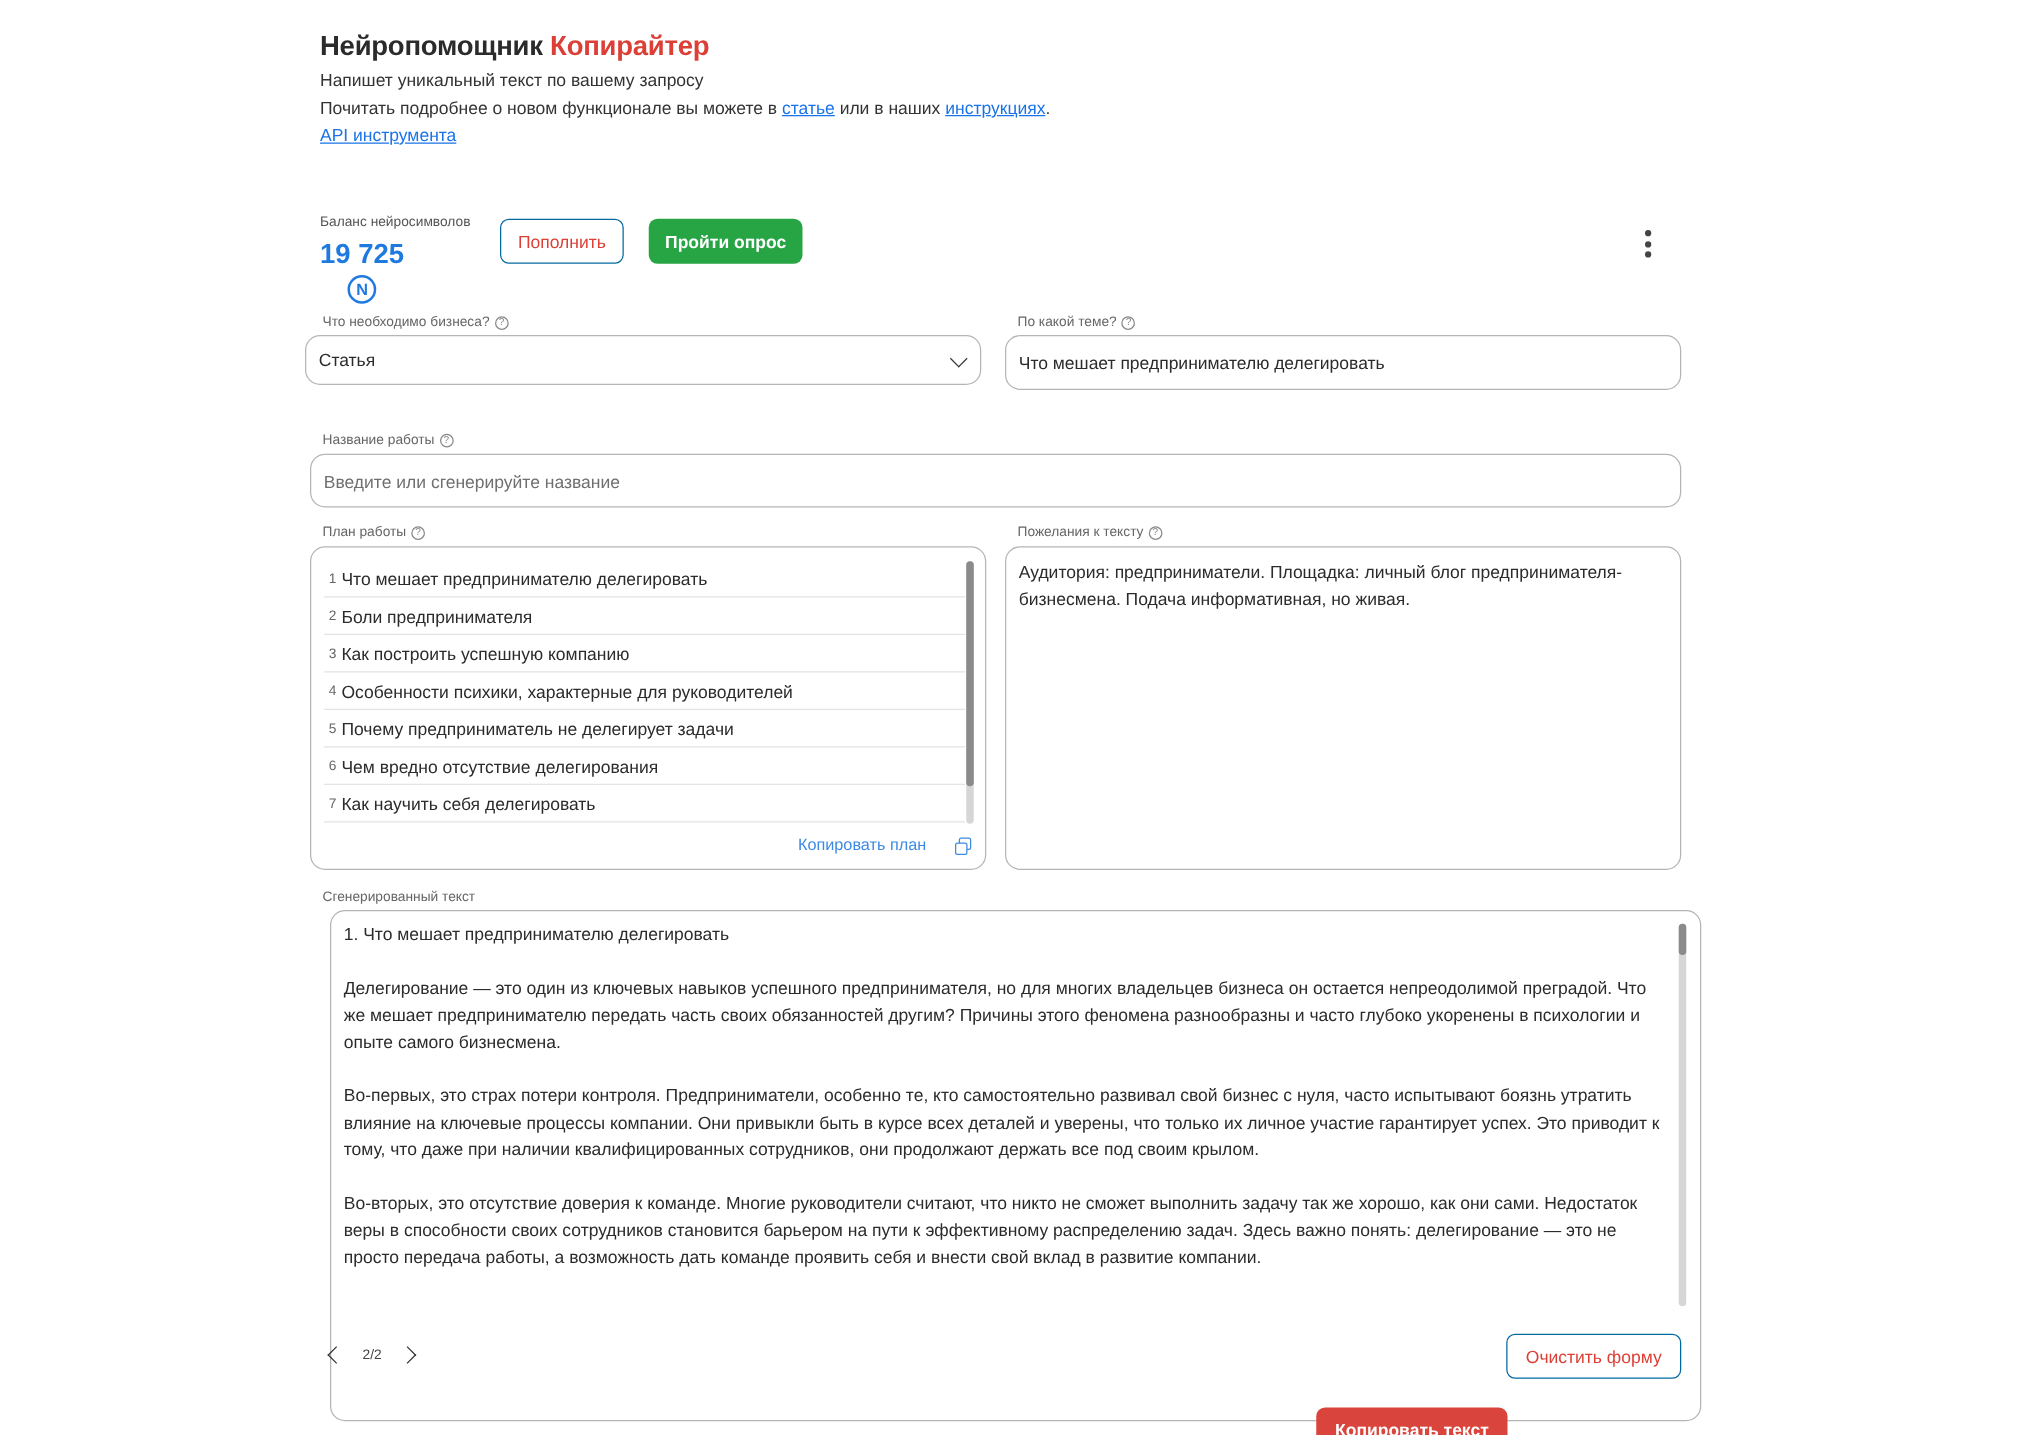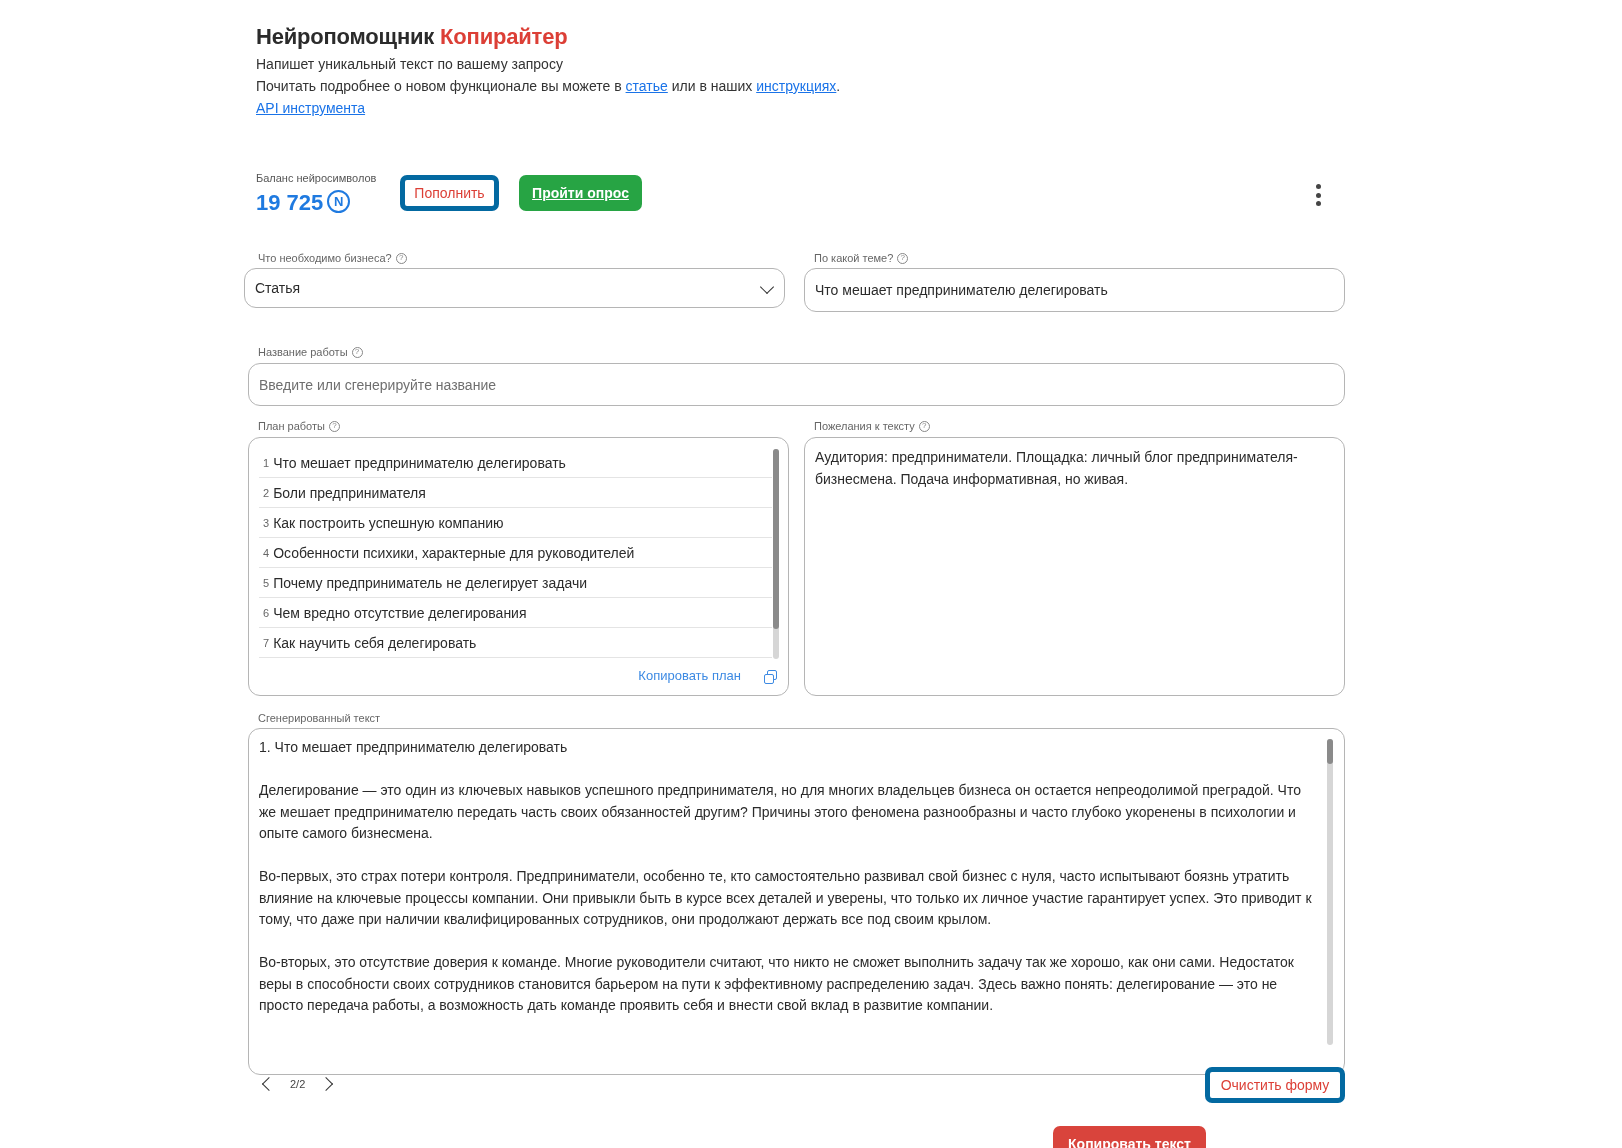--- a/index.html
+++ b/index.html
@@ -10,26 +10,26 @@
 
   .page-title { left: 256px; top: 24px; font-size: 22px; font-weight: bold; color: #2b2b2b; letter-spacing: -0.2px; }
   .page-title .accent { color: #dc3f36; }
   .sub { left: 256px; font-size: 14px; color: #333; }
   .sub1 { top: 56px; }
   .sub2 { top: 78px; }
   .sub3 { top: 100px; }
   a.lnk { color: #1a73e8; text-decoration: underline; cursor: pointer; }
 
   .balance-label { left: 256px; top: 172px; font-size: 11px; color: #555; }
-  .balance-value { left: 256px; top: 190px; font-size: 22px; font-weight: bold; color: #1f7ae0; display: flex; gap: 4px; }
+  .balance-value { left: 256px; top: 190px; font-size: 22px; font-weight: bold; color: #1f7ae0; display: flex; align-items: center; gap: 4px; flex-direction: column; }
   .coin { width: 23px; height: 23px; border: 2.5px solid #1f7ae0; border-radius: 50%; display: inline-flex; align-items: center; justify-content: center; font-size: 13px; font-weight: bold; color: #1f7ae0; }
 
   .btn { position: absolute; display: flex; align-items: center; justify-content: center; font-size: 14px; border-radius: 7px; cursor: pointer; }
-  .btn-outline-red { border: 5px solid #0369a1; color: #dc3f36; background: #fff; }
-  .btn-green { background: #27a444; color: #fff; font-weight: bold; text-decoration: underline; }
+  .btn-outline-red { border: 1px solid #0369a1; color: #dc3f36; background: #fff; }
+  .btn-green { background: #27a444; color: #fff; font-weight: bold; }
   .btn-red { background: #d9443c; color: #fff; font-weight: bold; }
 
   .kebab { left: 1310px; top: 184px; width: 16px; height: 22px; display: flex; flex-direction: column; align-items: center; justify-content: space-between; cursor: pointer; }
   .kebab span { width: 5px; height: 5px; background: #444; border-radius: 50%; }
 
   .flabel { font-size: 11px; color: #666; display: flex; align-items: center; gap: 4px; }
   .help { width: 11px; height: 11px; border: 1px solid #888; border-radius: 50%; font-size: 8px; color: #888; display: inline-flex; align-items: center; justify-content: center; line-height: 1; }
 
   .field { position: absolute; border: 1px solid #b5b5b5; border-radius: 12px; background: #fff; }
   .field-text { position: absolute; left: 10px; top: 50%; transform: translateY(-50%); font-size: 14px; color: #2b2b2b; }
@@ -162,21 +162,21 @@
   <span>Пожелания к тексту</span>
   <span class="help">?</span>
 </div>
 <div class="field" style="left:804px; top:437px; width:541px; height:259px; cursor:text;">
   <div class="wishes-text">Аудитория: предприниматели. Площадка: личный блог предпринимателя-бизнесмена. Подача информативная, но живая.</div>
 </div>
 
 <div class="abs flabel" style="left:258px; top:712px;">
   <span>Сгенерированный текст</span>
 </div>
-<div class="field" style="left:248px; top:728px; width:1097px; height:347px; overflow:hidden; cursor:text;">
+<div class="field" style="left:264px; top:728px; width:1097px; height:409px; overflow:hidden; cursor:text;">
   <div class="gen-text">1. Что мешает предпринимателю делегировать
 
 Делегирование — это один из ключевых навыков успешного предпринимателя, но для многих владельцев бизнеса он остается непреодолимой преградой. Что же мешает предпринимателю передать часть своих обязанностей другим? Причины этого феномена разнообразны и часто глубоко укоренены в психологии и опыте самого бизнесмена.
 
 Во-первых, это страх потери контроля. Предприниматели, особенно те, кто самостоятельно развивал свой бизнес с нуля, часто испытывают боязнь утратить влияние на ключевые процессы компании. Они привыкли быть в курсе всех деталей и уверены, что только их личное участие гарантирует успех. Это приводит к тому, что даже при наличии квалифицированных сотрудников, они продолжают держать все под своим крылом.
 
 Во-вторых, это отсутствие доверия к команде. Многие руководители считают, что никто не сможет выполнить задачу так же хорошо, как они сами. Недостаток веры в способности своих сотрудников становится барьером на пути к эффективному распределению задач. Здесь важно понять: делегирование — это не просто передача работы, а возможность дать команде проявить себя и внести свой вклад в развитие компании.</div>
   <div class="vscroll" style="left:1078px; top:10px; height:306px;">
     <div class="vthumb" style="top:0; height:25px;"></div>
   </div>

